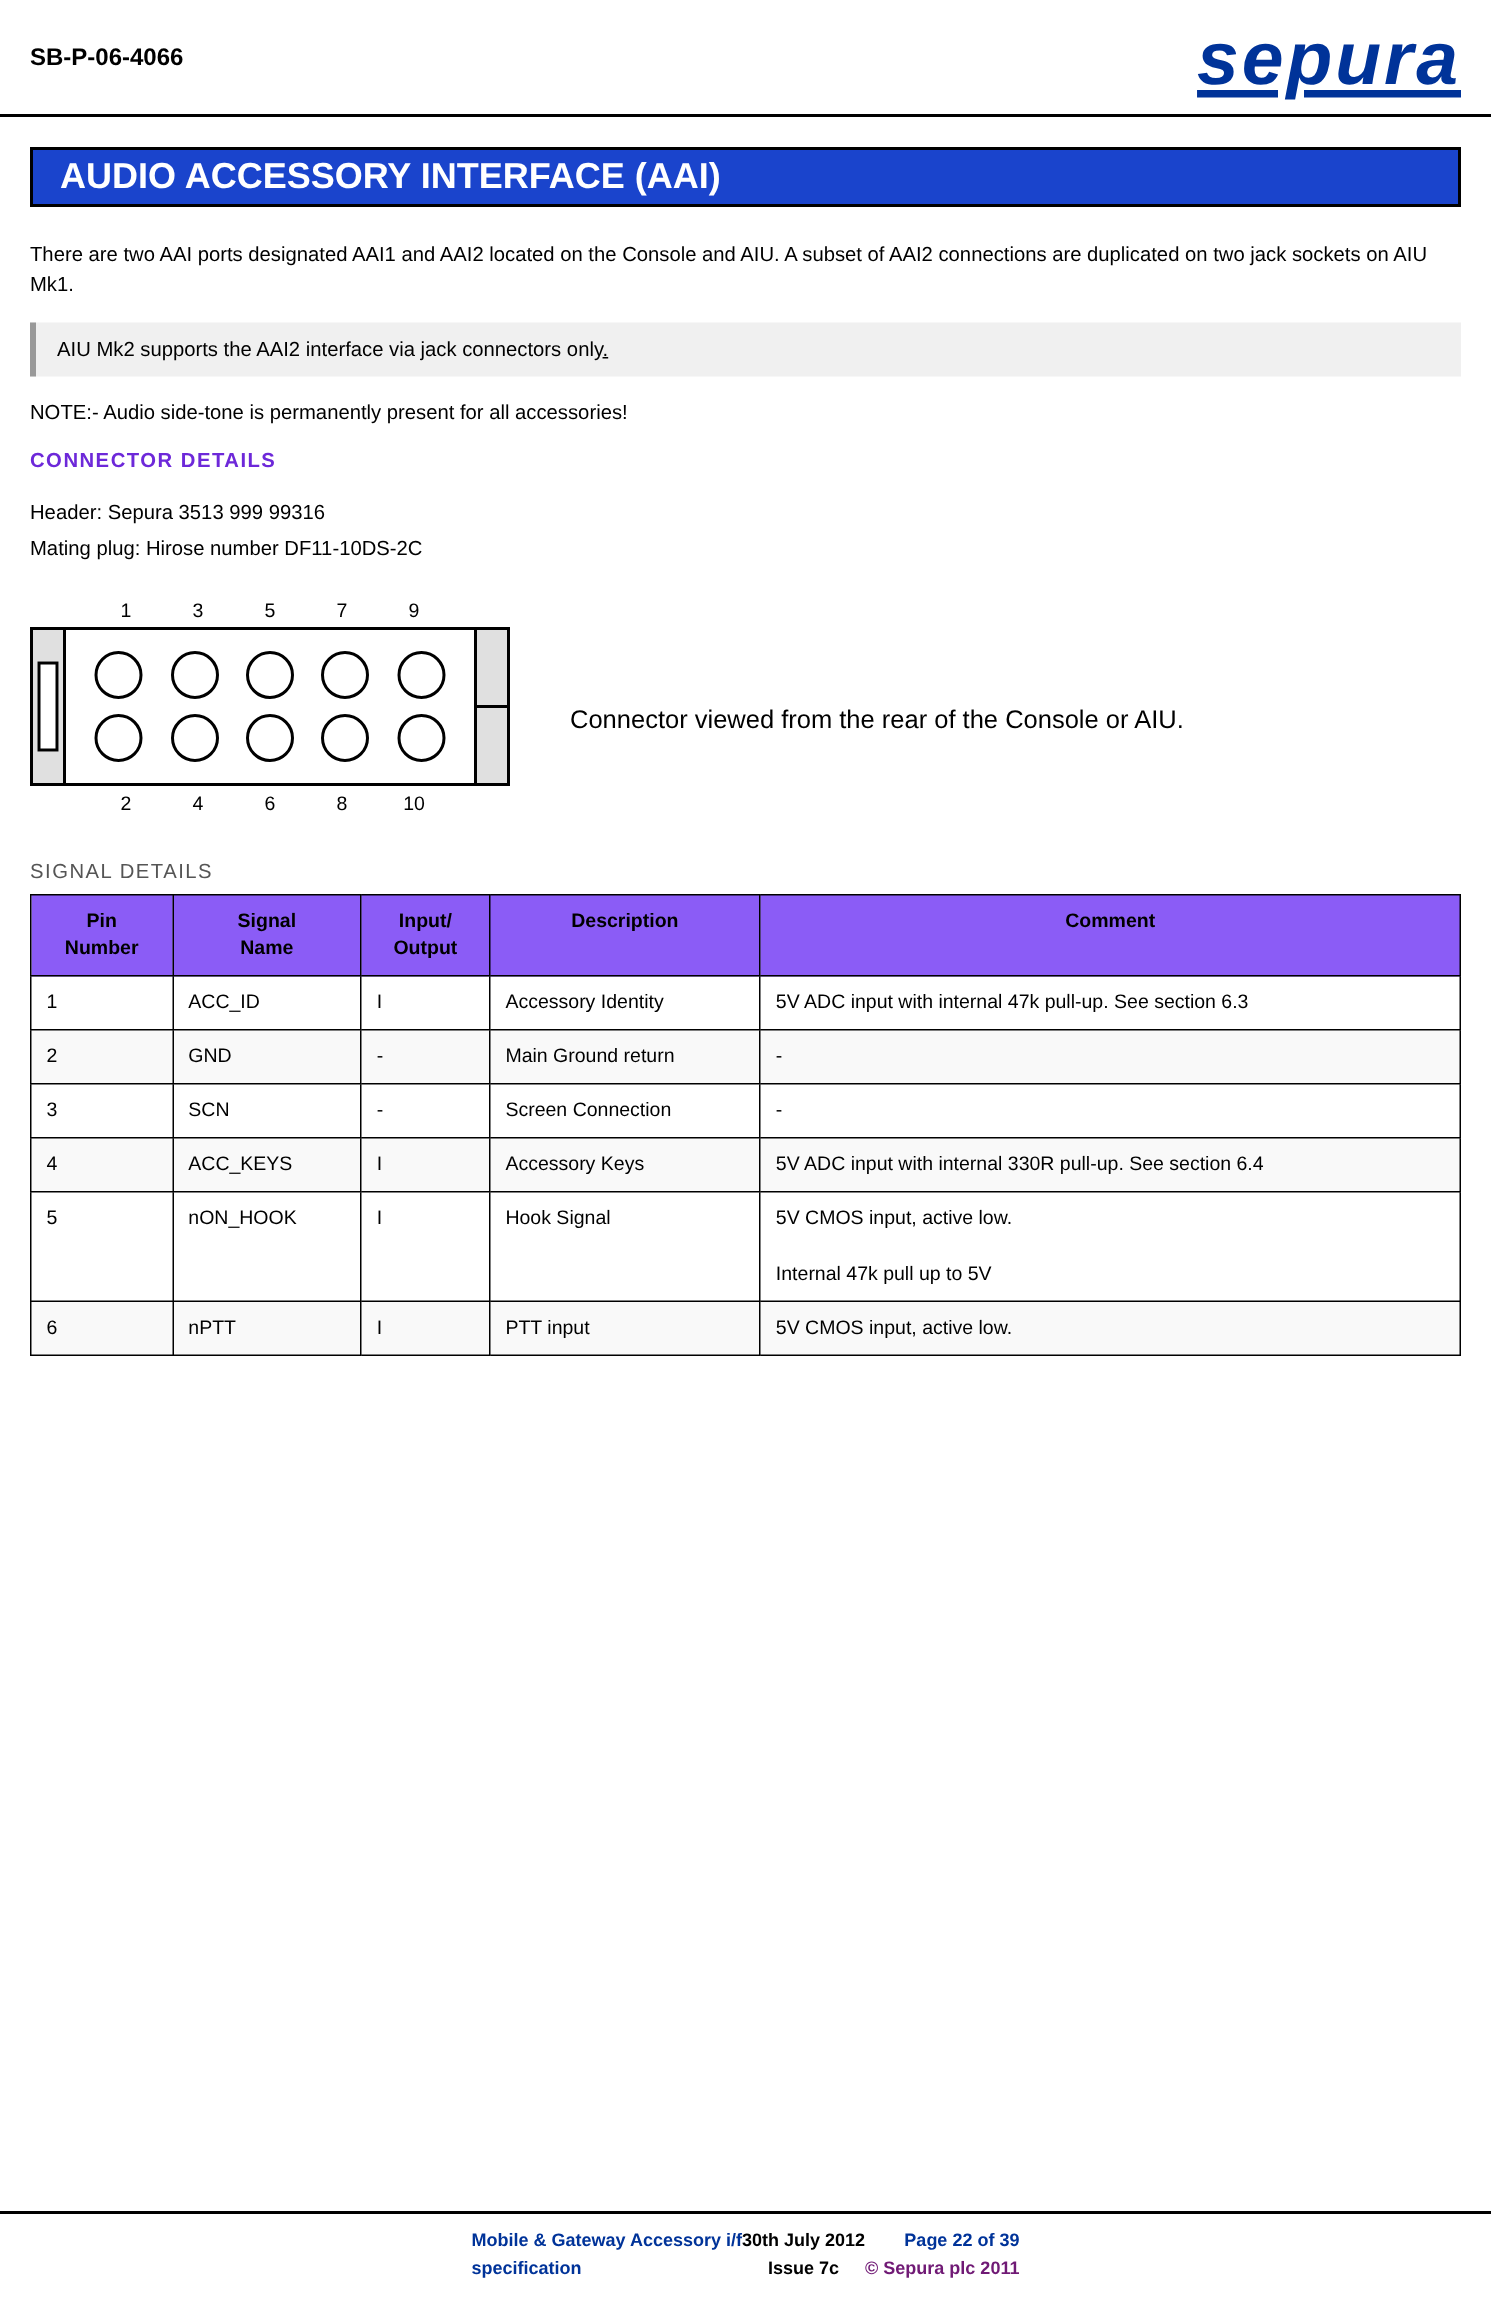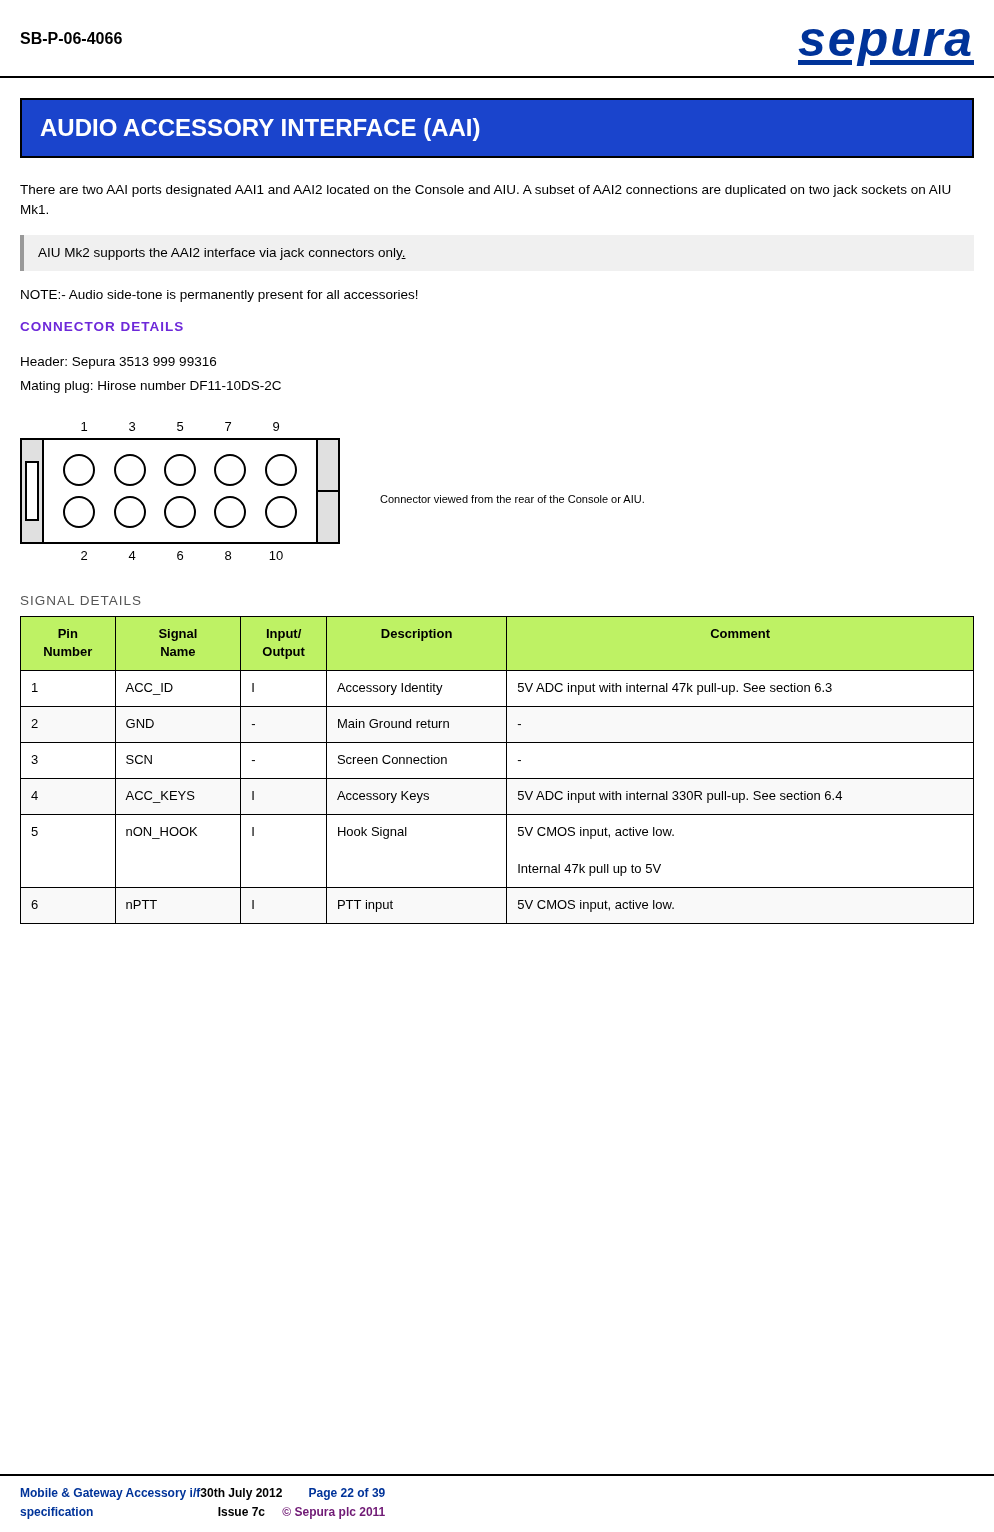--- a/index.html
+++ b/index.html
@@ -40,21 +40,21 @@
     .content {
       padding: 20px 20px 80px 20px;
     }
 
     
     .section-banner {
       background: #1a44cc;
       color: #fff;
       font-size: 24px;
       font-weight: bold;
-      padding: 14px 18px;
+      padding: 4px 18px;
       margin-bottom: 22px;
       border: 2px solid #000;
     }
 
     
     .body-text {
       margin-bottom: 14px;
       line-height: 1.5;
       font-size: 13.5px;
     }
@@ -175,21 +175,21 @@
       flex: 1;
     }
     .pin-numbers-bottom {
       display: flex;
       justify-content: space-around;
       padding: 0 40px;
       margin-top: 4px;
       font-size: 13px;
     }
     .connector-caption {
-      font-size: 11px;
+      font-size: 17px;
       line-height: 1.5;
       margin-top: 18px;
     }
 
     
     .signal-heading {
       font-size: 13.5px;
       font-weight: normal;
       color: #555;
       text-transform: uppercase;
@@ -203,37 +203,37 @@
       border-collapse: collapse;
       font-size: 13px;
     }
     .signal-table th, .signal-table td {
       border: 1px solid #000;
       padding: 8px 10px;
       vertical-align: top;
       line-height: 1.45;
     }
     .signal-table thead th {
-      background: #bef264;
+      background: #8b5cf6;
       font-weight: bold;
     }
     .signal-table tbody tr:nth-child(even) {
       background: #f9f9f9;
     }
 
     
     .page-footer {
       position: absolute;
       bottom: 0;
       left: 0;
       right: 0;
       border-top: 2px solid #000;
       padding: 8px 20px 10px 20px;
       display: flex;
-      justify-content: flex-start;
+      justify-content: center;
       align-items: flex-start;
       font-size: 12px;
     }
     .footer-left {
       color: #003399;
       font-weight: bold;
       line-height: 1.6;
     }
     .footer-center {
       text-align: center;

